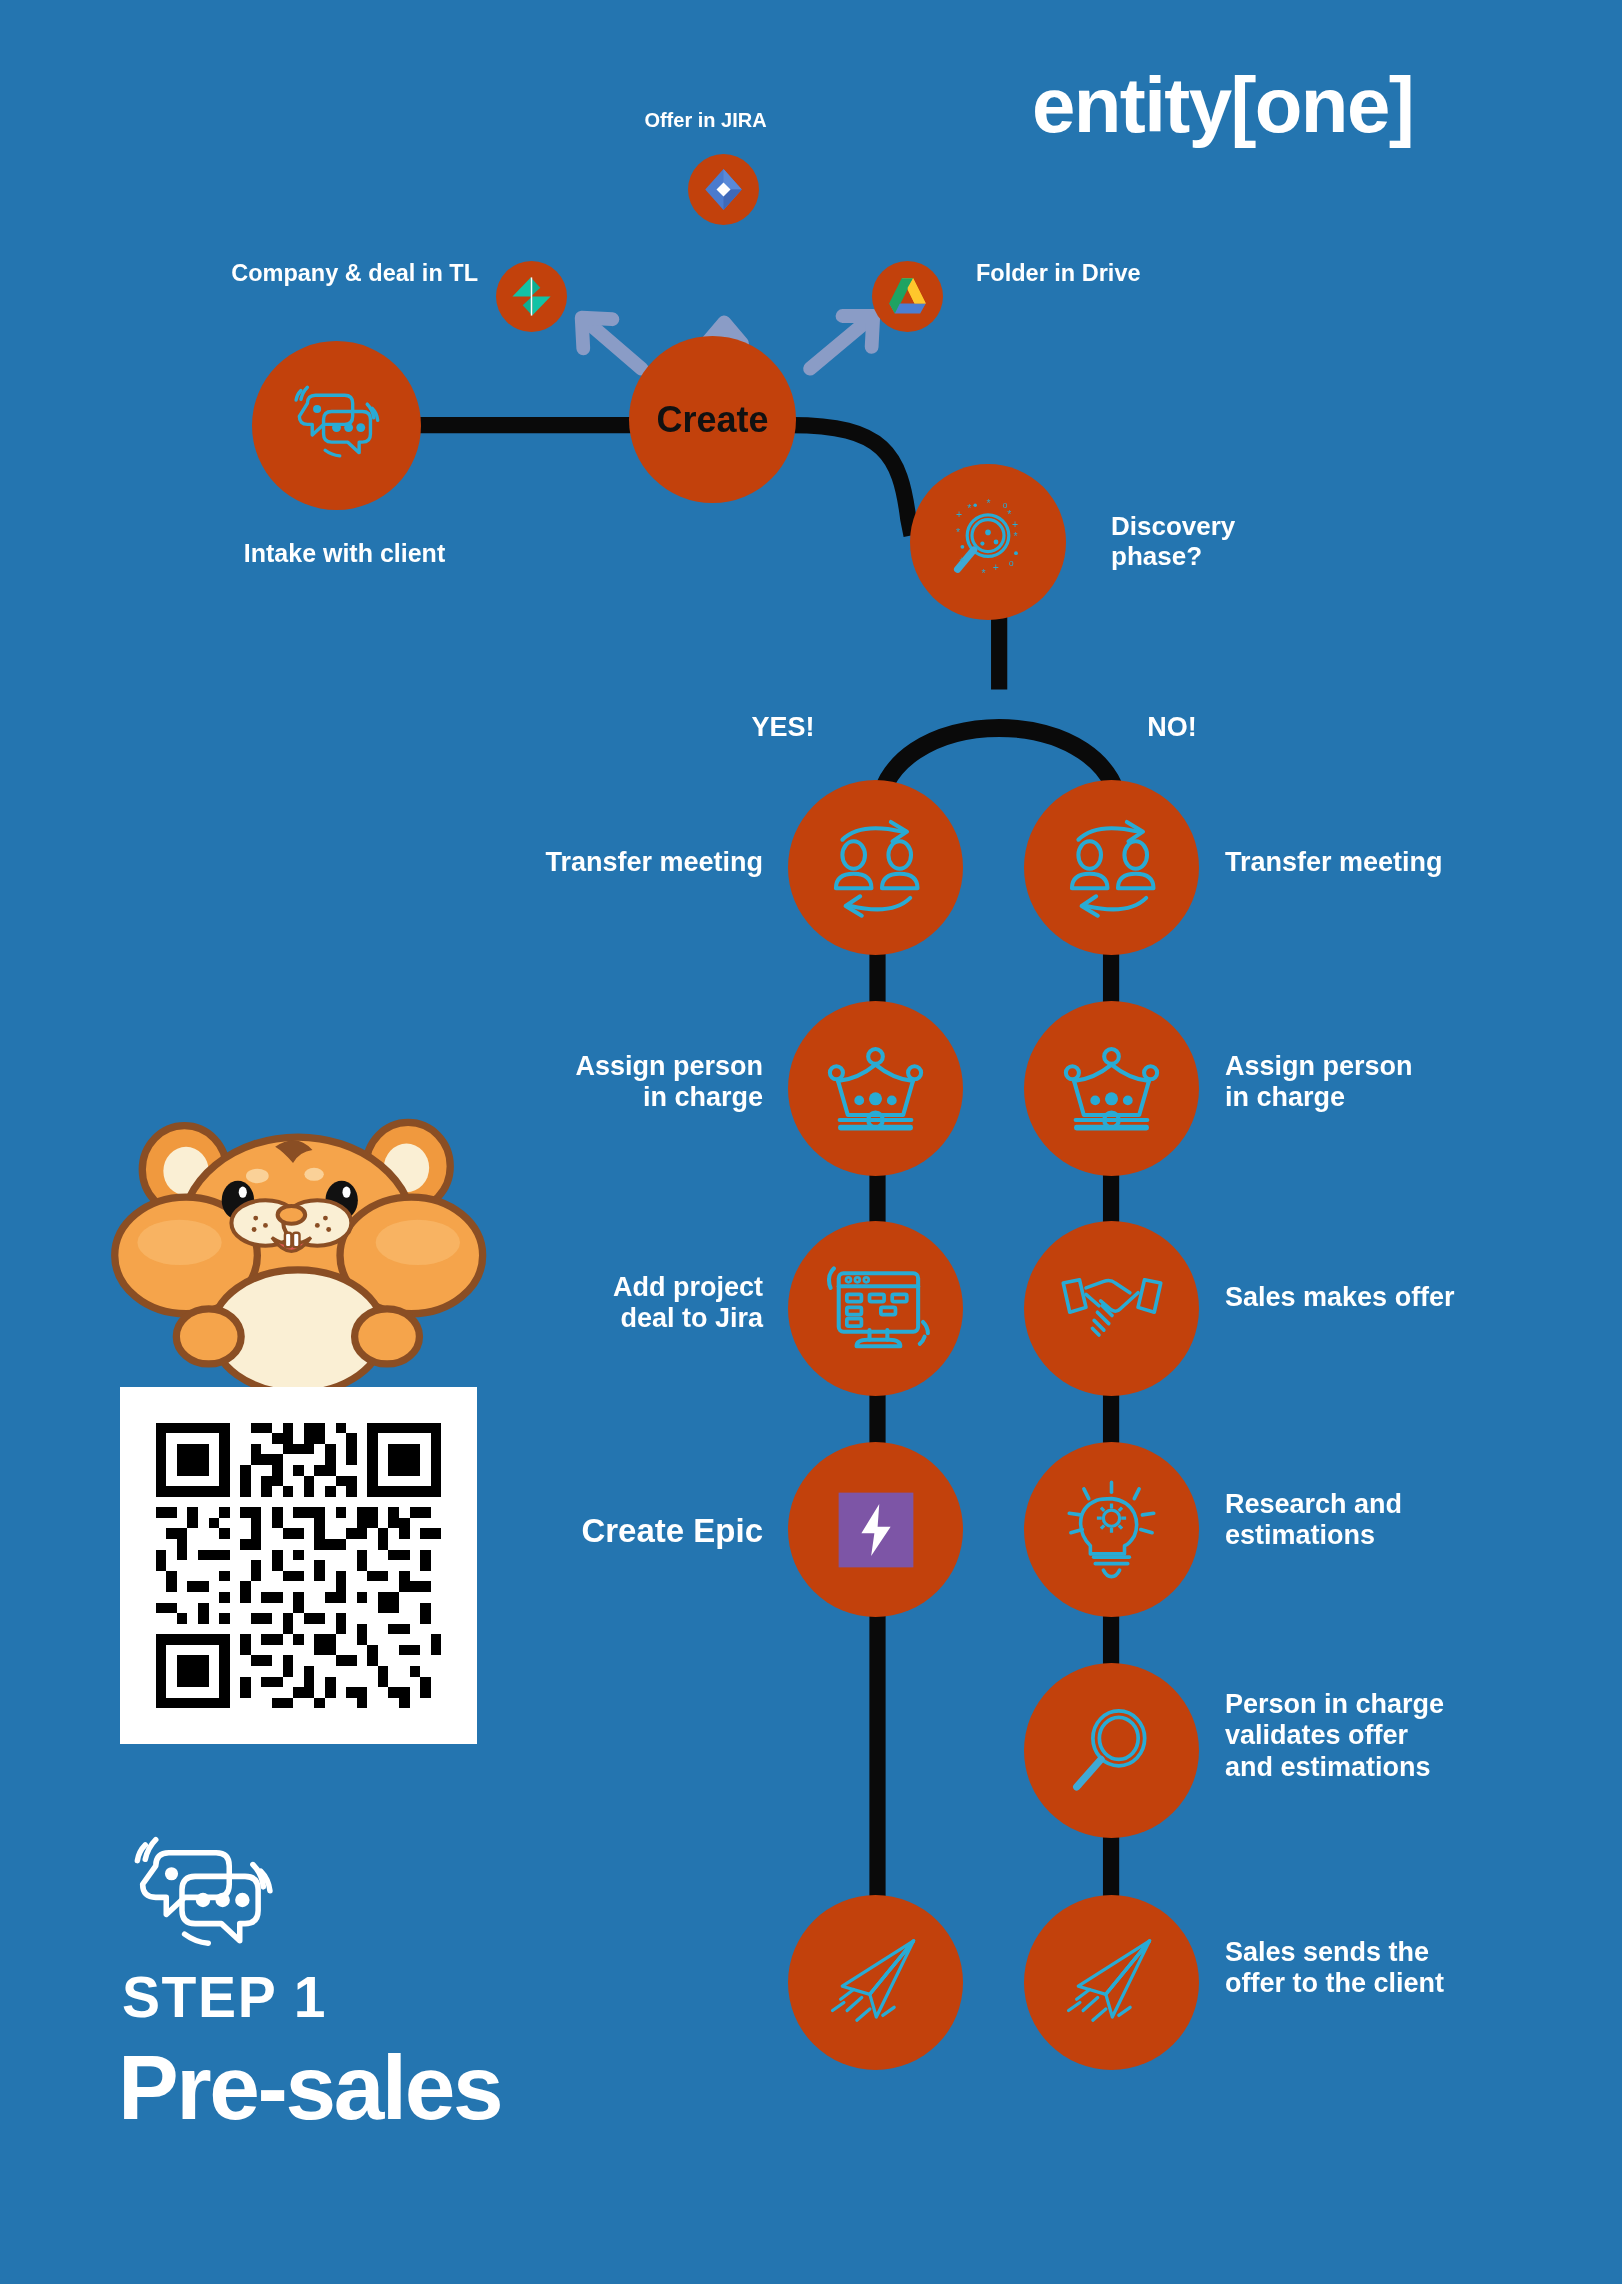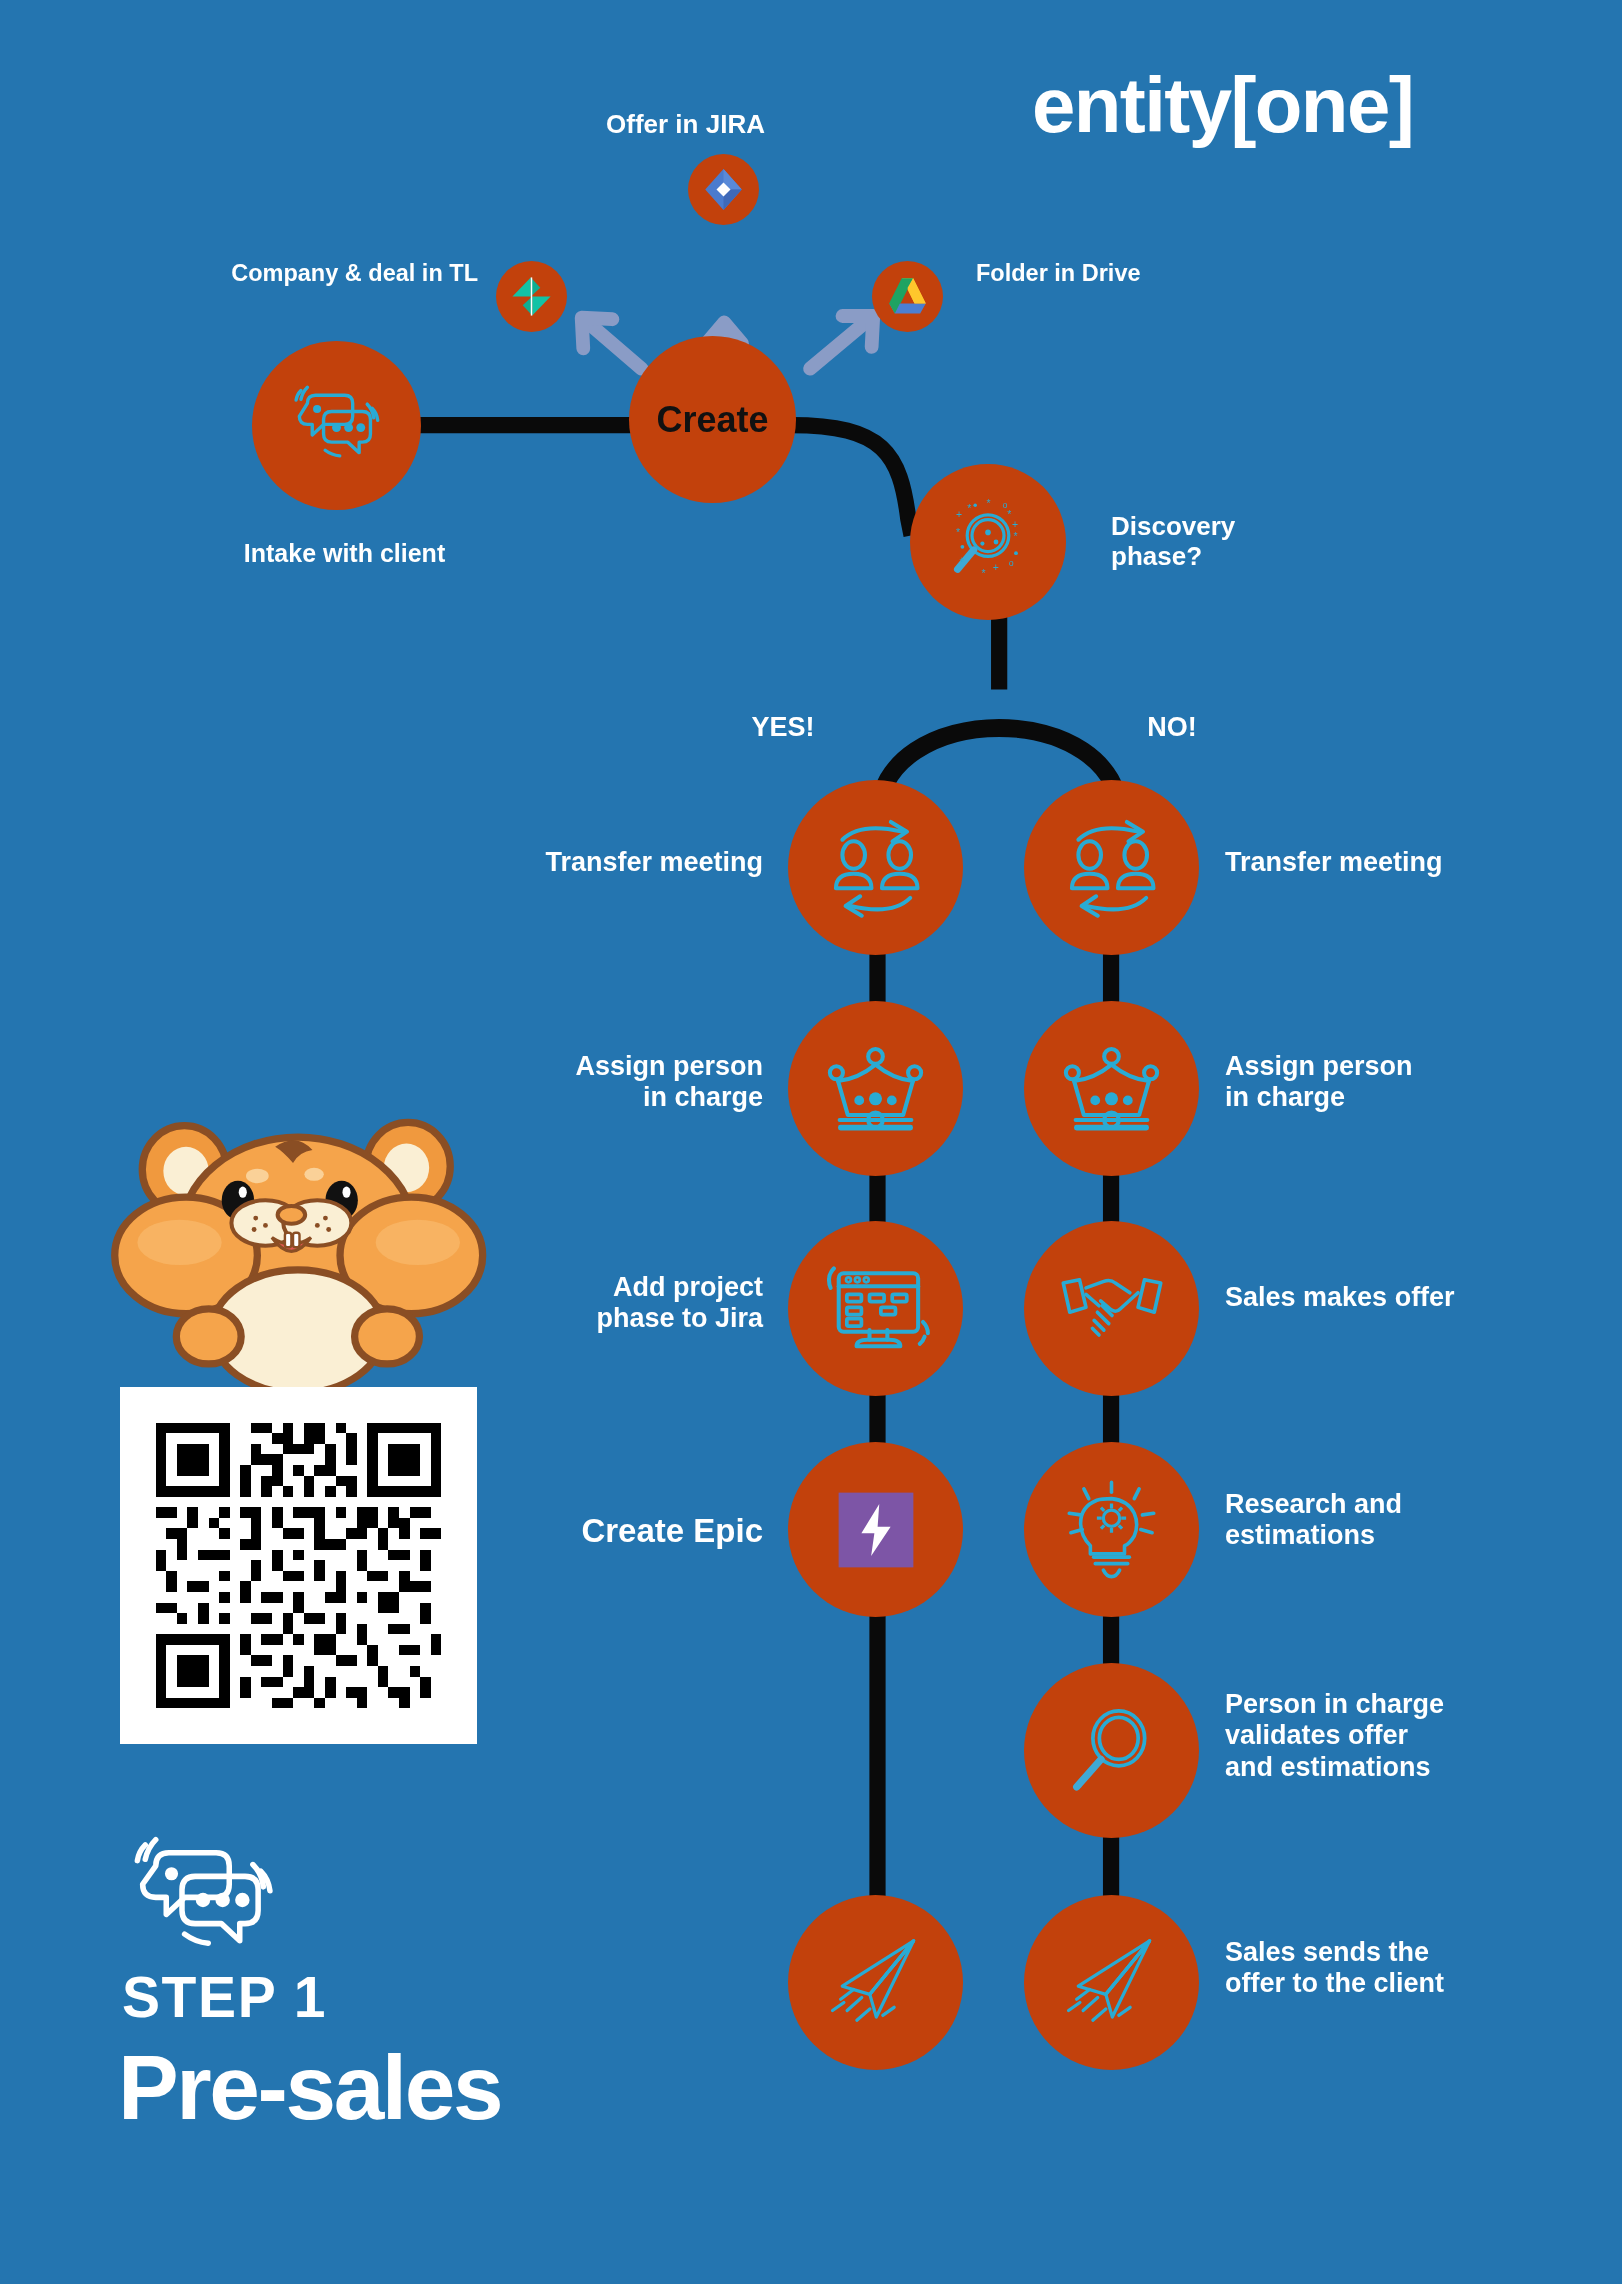--- a/index.html
+++ b/index.html
@@ -51,21 +51,21 @@
     color:#111;font-weight:bold;font-size:36px;
   }
 </style>
 </head>
 <body>
 
 <div id="stage">
 
   <div class="brand" style="left:1032px;top:60px;font-size:78px;">entity[one]</div>
 
-  <div class="lbl c" style="left:564px;top:109px;width:243px;font-size:26px;">Offer in JIRA</div>
+  <div class="lbl c" style="left:584px;top:109px;width:243px;font-size:20px;">Offer in JIRA</div>
 
   <div class="lbl r" style="left:105px;top:260px;width:373px;font-size:23.5px;">Company &amp; deal in TL</div>
 
   <div class="lbl l" style="left:976px;top:260px;width:324px;font-size:23.5px;">Folder in Drive</div>
 
   <div class="lbl c" style="left:154px;top:539px;width:381px;font-size:25px;">Intake with client</div>
 
   <div class="lbl l" style="left:1111px;top:511px;width:276px;font-size:26px;">Discovery
 phase?</div>
 
@@ -375,21 +375,21 @@
         <path d="M8 92 L22 82"></path>
           <path d="M70 98 L84 88"></path>
       </g>
     </svg>
   </div>
 
   <div class="lbl r" style="left:357px;top:847px;width:406px;font-size:27px;">Transfer meeting</div>
   <div class="lbl r" style="left:357px;top:1051px;width:406px;font-size:27px;">Assign person
 in charge</div>
   <div class="lbl r" style="left:357px;top:1272px;width:406px;font-size:27px;">Add project
-phase to Jira</div>
+deal to Jira</div>
   <div class="lbl r" style="left:357px;top:1512px;width:406px;font-size:33px;">Create Epic</div>
 
   <div class="lbl l" style="left:1225px;top:847px;width:381px;font-size:27px;">Transfer meeting</div>
   <div class="lbl l" style="left:1225px;top:1051px;width:381px;font-size:27px;">Assign person
 in charge</div>
   <div class="lbl l" style="left:1225px;top:1282px;width:381px;font-size:27px;">Sales makes offer</div>
   <div class="lbl l" style="left:1225px;top:1689px;width:381px;font-size:27px;">Person in charge
 validates offer
 and estimations</div>
   <div class="lbl l" style="left:1225px;top:1489px;width:381px;font-size:27px;">Research and

